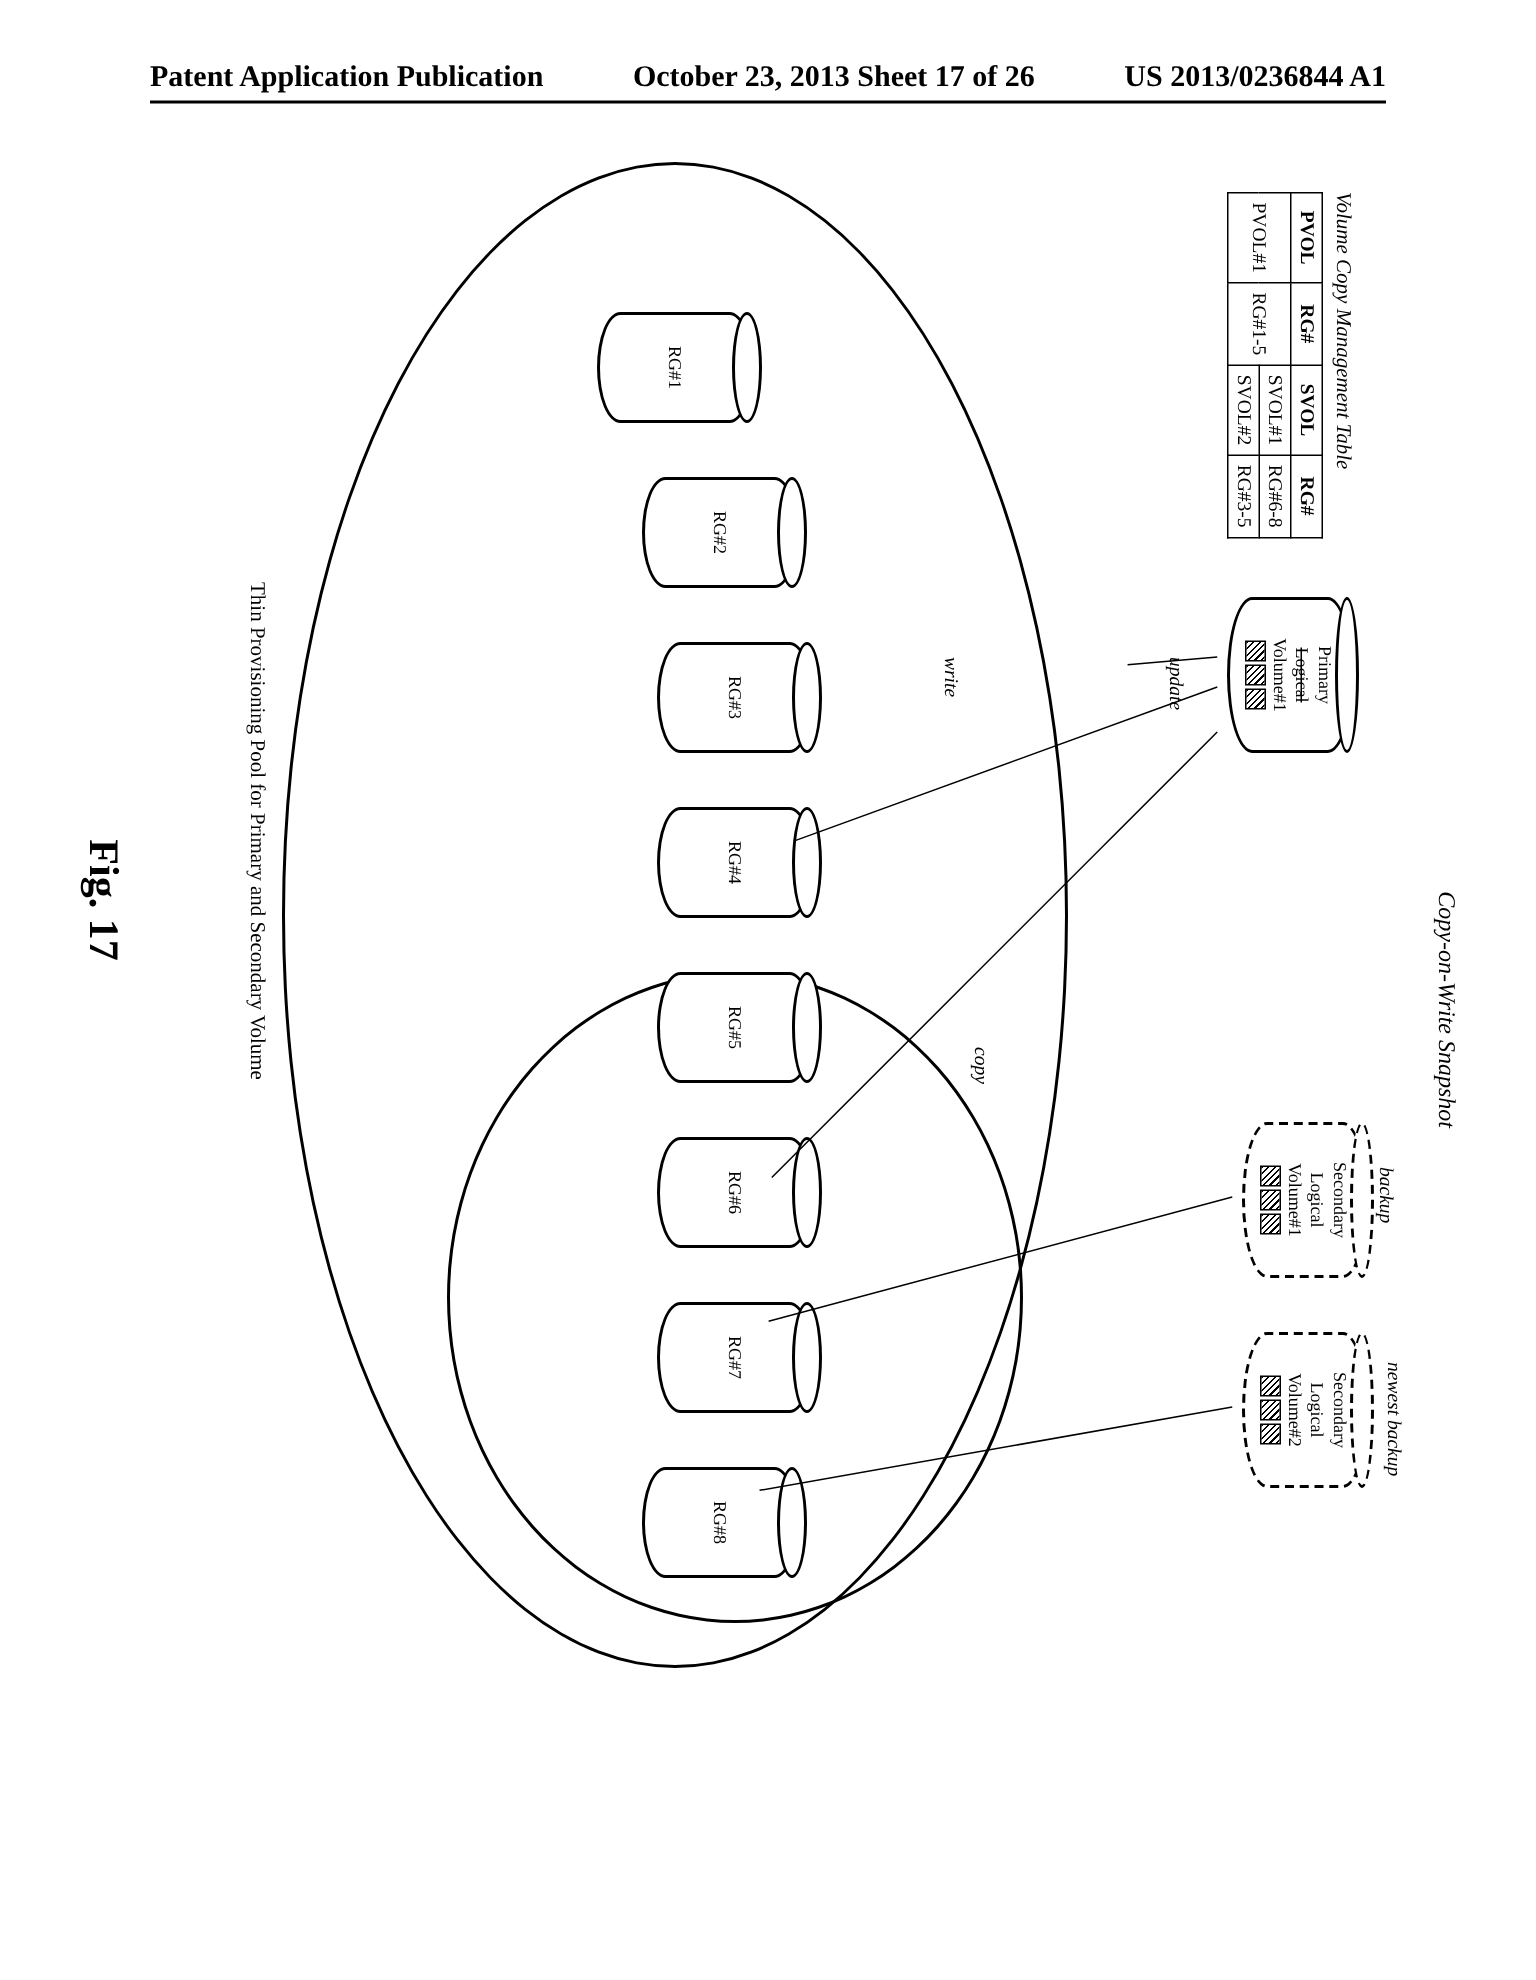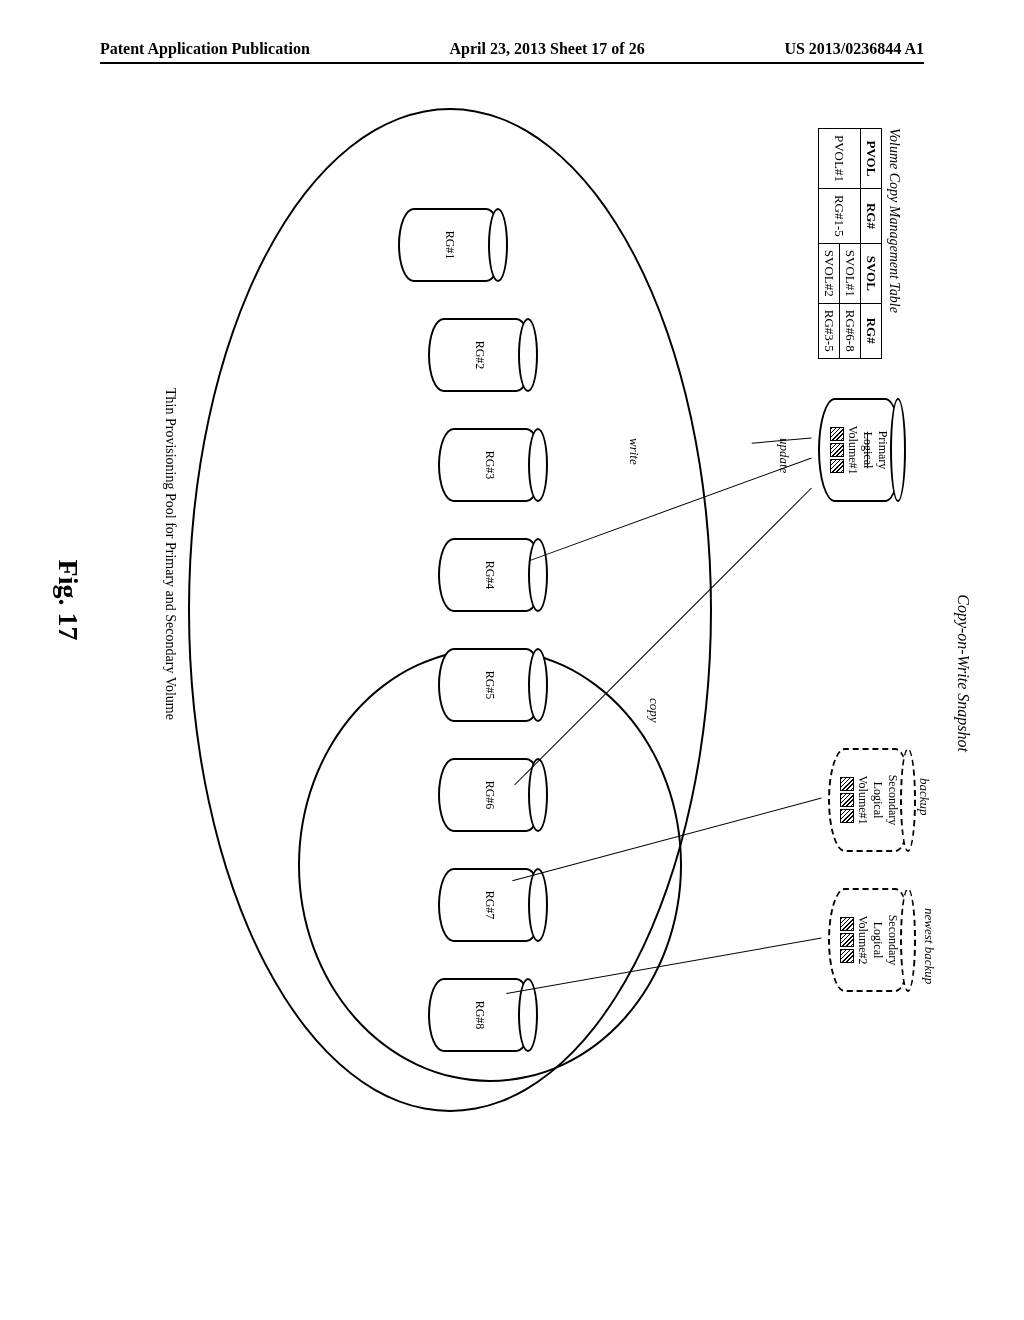--- a/index.html
+++ b/index.html
@@ -8,21 +8,21 @@
     background: #fff;
     width: 1024px;
     height: 1320px;
     position: relative;
   }
   .header {
     position: absolute;
     top: 40px;
     left: 100px;
     right: 100px;
-    font-size: 16px;
+    font-size: 20px;
     font-weight: bold;
     border-bottom: 2px solid #000;
     padding-bottom: 4px;
     display: flex;
     justify-content: space-between;
   }
   .figure-area {
     position: absolute;
     top: 150px;
     left: 100px;
@@ -157,21 +157,21 @@
     background: #000;
     height: 1px;
     transform-origin: left center;
   }
 </style>
 </head>
 <body>
 
 <div class="header">
   <span>Patent Application Publication</span>
-  <span>April 23, 2013  Sheet 17 of 26</span>
+  <span>October 23, 2013  Sheet 17 of 26</span>
   <span>US 2013/0236844 A1</span>
 </div>
 
 <div class="figure-area">
 
   <div class="snapshot-label">Copy-on-Write Snapshot</div>
 
   <div class="vc-table-label">Volume Copy Management Table</div>
   <table class="vc-table">
     <tbody>

